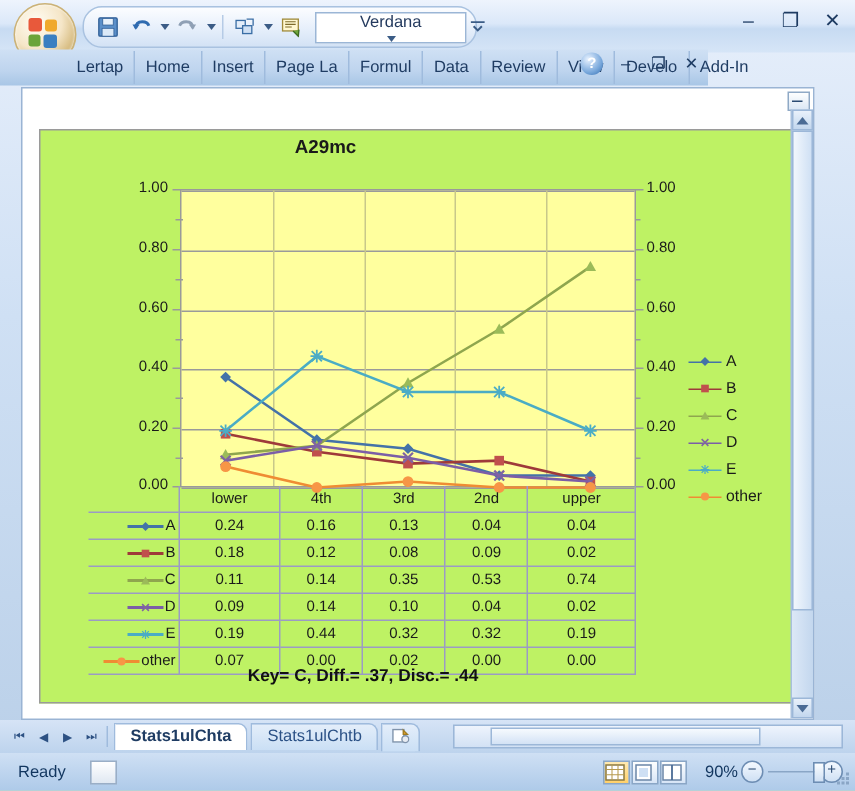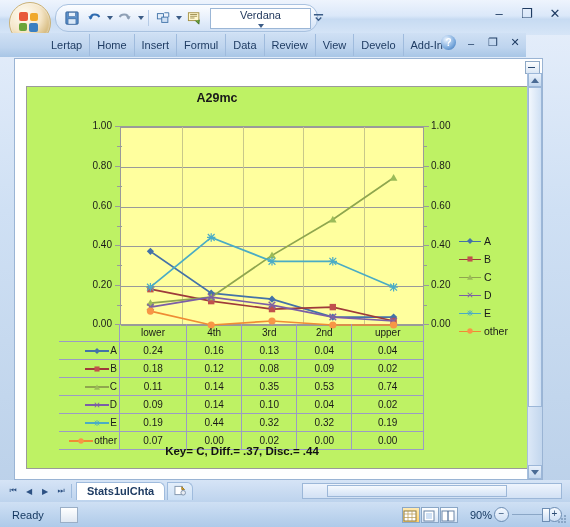--- a/index.html
+++ b/index.html
@@ -53,21 +53,21 @@
   }
   .wintitle{
     position:absolute;left:335px;top:8px;width:165px;
     font-size:11.5px;color:#23456e;text-align:left;white-space:nowrap;overflow:hidden;
   }
   .wbtns{position:absolute;right:6px;top:5px;display:flex;gap:10px;align-items:center;}
   .wbtn{font-size:13px;color:#1f3c63;width:18px;text-align:center;line-height:18px;cursor:default;}
 
   
   .tabrow{
-    position:absolute;left:0;top:33px;width:526px;height:24px;
+    position:absolute;left:0;top:33px;width:472px;height:24px;
     background:linear-gradient(#cfe0f4,#bed4ee 60%,#a8c6e6);
     display:flex;align-items:flex-end;
   }
   .tabs{display:flex;align-items:center;margin-left:44px;height:24px;}
   .tab{
     font-size:11px;color:#1f3c63;padding:0 7px;height:22px;line-height:22px;
     border-left:1px solid #9fbbdd;white-space:nowrap;cursor:default;
   }
   .tab:first-child{border-left:none;}
   .tabright{position:absolute;right:4px;top:2px;display:flex;gap:8px;align-items:center;}
@@ -276,20 +276,21 @@
       <div class="wbtn">❐</div>
       <div class="wbtn">✕</div>
     </div>
   </div>
 
   <div class="tabrow">
     <div class="tabs">
       <div class="tab">Lertap</div>
       <div class="tab">Home</div>
       <div class="tab">Insert</div>
+      <div class="tab">Page La</div>
       <div class="tab">Formul</div>
       <div class="tab">Data</div>
       <div class="tab">Review</div>
       <div class="tab">View</div>
       <div class="tab">Develo</div>
       <div class="tab">Add-In</div>
     </div>
     <div class="tabright">
       <div class="helpico">?</div>
       <div class="mini">–</div>
@@ -600,20 +601,21 @@
 
   <div class="tabbar">
     <div class="navbtns">
       <div class="navb">⏮</div>
       <div class="navb">◀</div>
       <div class="navb">▶</div>
       <div class="navb">⏭</div>
     </div>
     <div class="tabsep"></div>
     <div class="stab active">Stats1ulChta</div>
+    <div class="stab">Stats1ulChtb</div>
     <div class="stab" style="padding:2px 6px;">
       <svg width="12" height="11" viewBox="0 0 12 12">
           <rect x="0.5" y="1.5" width="8" height="9" fill="#fff" stroke="#7f93ab"></rect>
           <path d="M8 2 l3 3 l-3 0 Z" fill="#f0a92c" stroke="#a07c22"></path>
           <circle cx="9.5" cy="8.5" r="2.5" fill="#e8ecf2" stroke="#7f93ab"></circle>
         </svg>
     </div>
     <div class="hscroll">
       <div class="hthumb"></div>
     </div>

